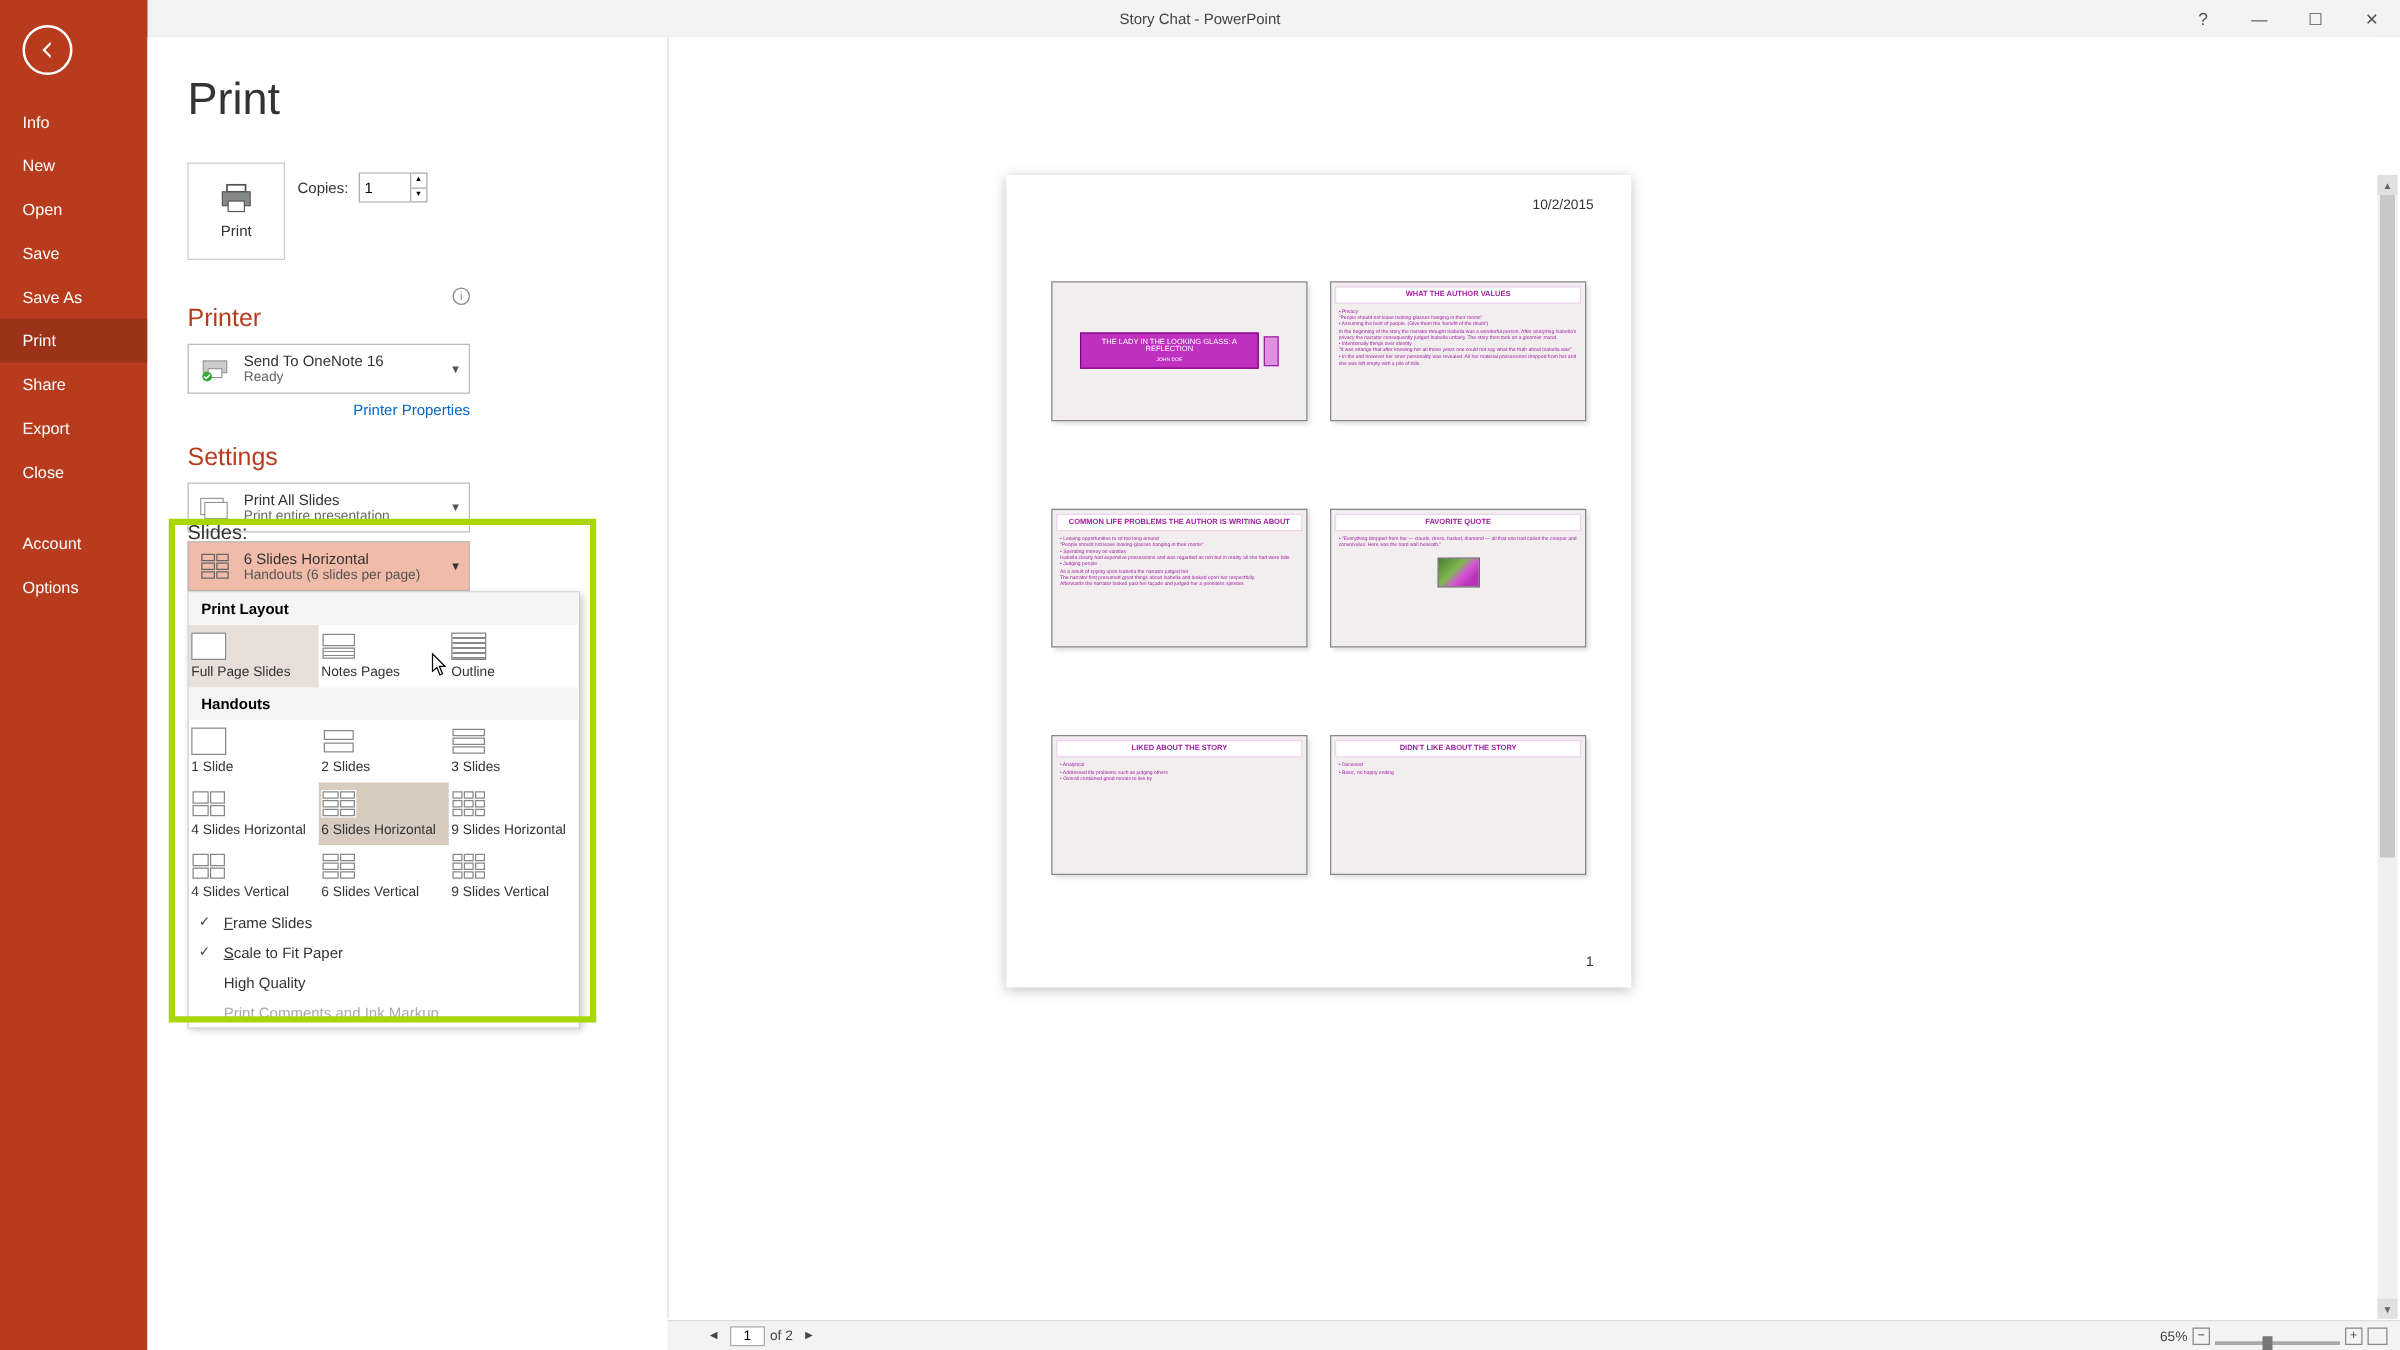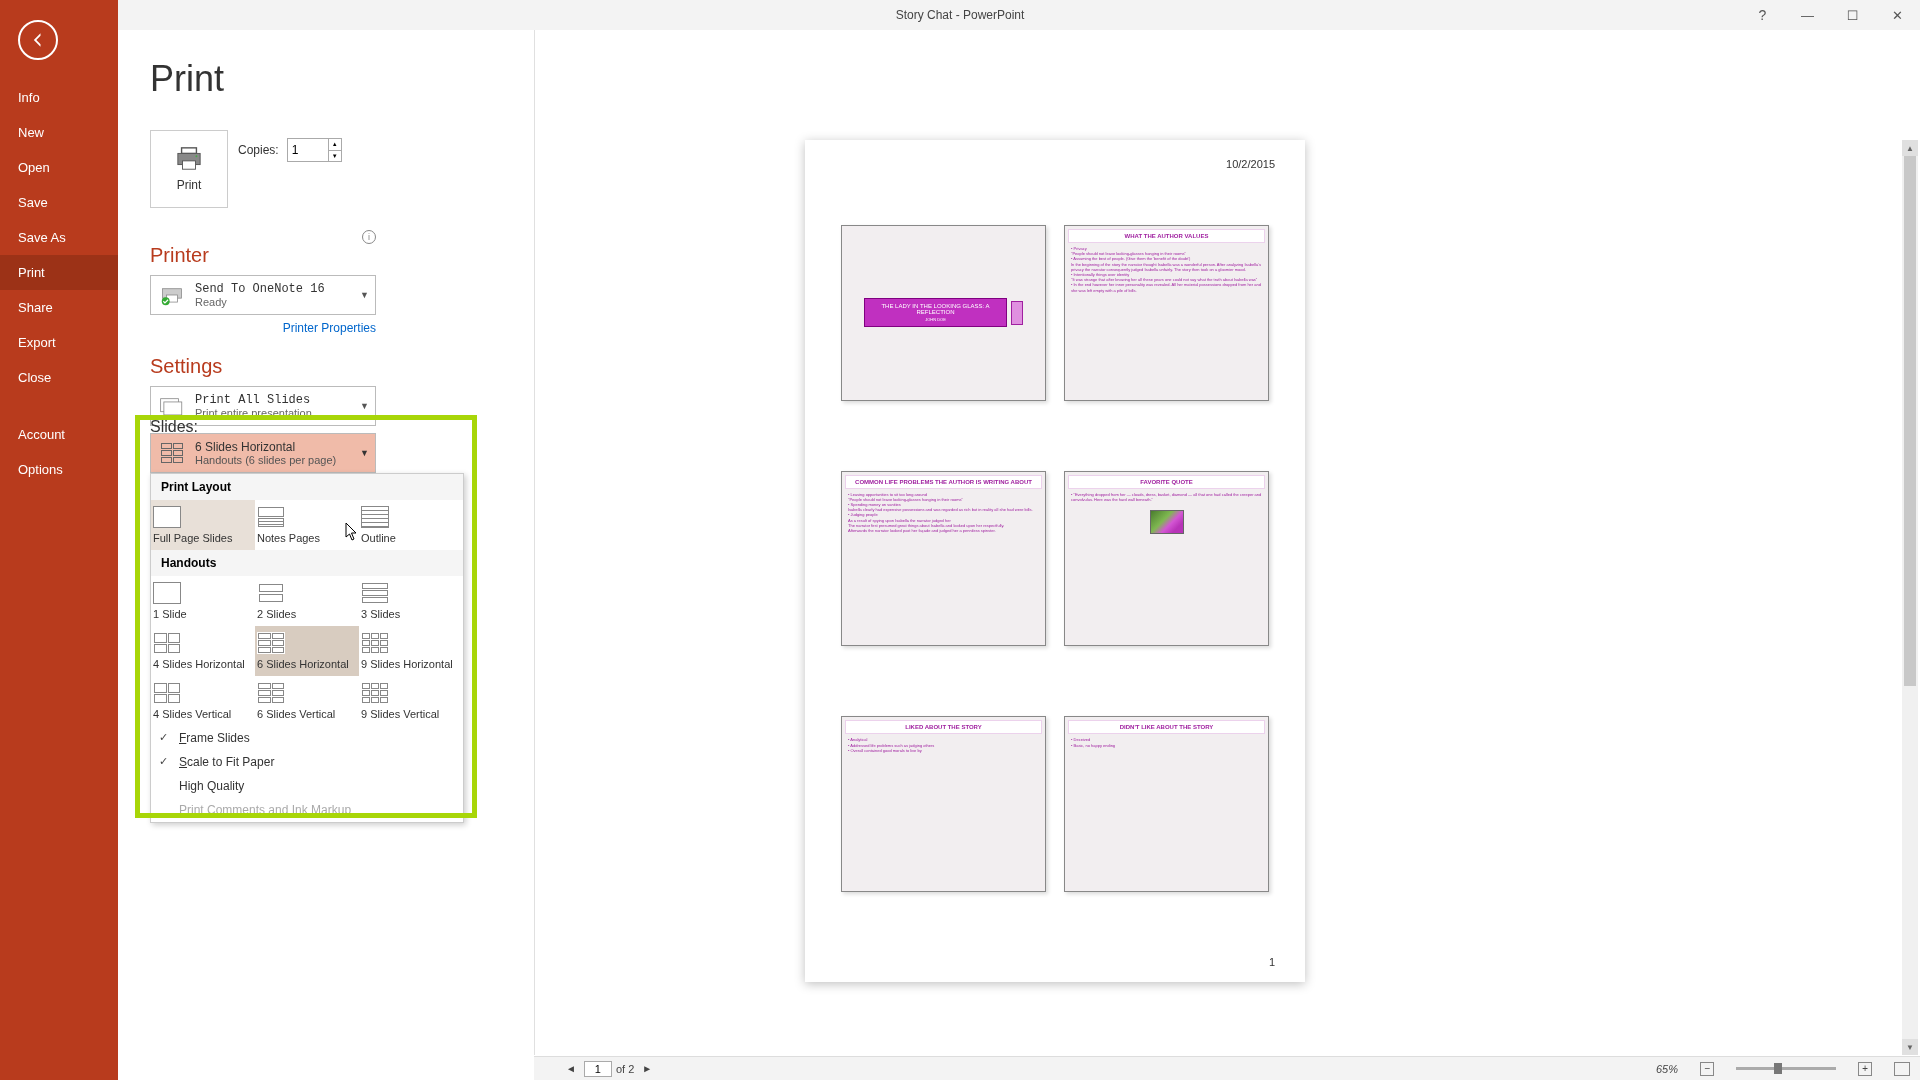--- a/index.html
+++ b/index.html
@@ -34,21 +34,21 @@
 .copies-input .spinners { width: 14px; display: flex; flex-direction: column; border-left: 1px solid #aaa; }
 .copies-input .spin { flex: 1; display: flex; align-items: center; justify-content: center; font-size: 6px; border-bottom: 1px solid #aaa; }
 .copies-input .spin:last-child { border-bottom: none; }
 
 .section-title { font-size: 20px; color: #b83b1d; margin: 20px 0 8px; clear: both; }
 .info-icon { width: 14px; height: 14px; border: 1px solid #888; border-radius: 50%; display: inline-flex; align-items: center; justify-content: center; font-size: 9px; color: #888; float: right; margin-top: 4px; }
 
 .dropdown-box { width: 226px; height: 40px; border: 1px solid #bbb; display: flex; align-items: center; padding: 0 6px; position: relative; }
 .dropdown-box .dd-icon { width: 30px; height: 30px; margin-right: 8px; display: flex; align-items: center; justify-content: center; }
 .dropdown-box .dd-text { flex: 1; }
-.dropdown-box .dd-text .line1 { font-size: 12px; color: #333; font-family: Liberation Mono, monospace; }
+.dropdown-box .dd-text .line1 { font-size: 12px; color: #333; }
 .dropdown-box .dd-text .line2 { font-size: 11px; color: #666; }
 .dropdown-box .dd-arrow { font-size: 9px; color: #555; }
 .link-text { color: #0066cc; font-size: 12px; text-align: right; margin-top: 6px; display: block; width: 226px; }
 
 .highlight-box { position: absolute; border: 5px solid #a8d608; left: -15px; top: 285px; width: 342px; height: 403px; background: transparent; pointer-events: none; z-index: 5; }
 
 .slides-label { font-size: 16px; color: #333; position: absolute; top: 288px; }
 .layout-dd { width: 226px; height: 40px; border: 1px solid #bbb; background: #f0bba9; display: flex; align-items: center; padding: 0 6px; position: absolute; top: 303px; }
 .layout-dd .dd-icon { width: 30px; height: 30px; margin-right: 8px; display:flex; align-items:center; justify-content:center; }
 .layout-dd .dd-text { flex: 1; }
@@ -73,37 +73,37 @@
 .layout-opt .opt-icon.ioutline { background:repeating-linear-gradient(#fff,#fff 3px,#888 3px,#888 4px); }
 
 .menu-check-row { padding: 5px 10px 5px 28px; font-size: 12px; color: #333; cursor: pointer; position: relative; }
 .menu-check-row .check { position: absolute; left: 8px; top: 5px; font-size: 11px; color: #444; }
 .menu-check-row.disabled { color: #aaa; cursor: default; }
 .menu-check-row u { text-decoration: underline; }
 
 .cursor { position: absolute; left: 227px; top: 492px; width: 14px; height: 20px; z-index: 20; pointer-events:none; }
 
 .preview-area { position: absolute; left: 416px; top: 0; right: 20px; bottom: 25px; background: #fff; border-left: 1px solid #e0e0e0; }
-.preview-page { position: absolute; left: 270px; top: 110px; width: 500px; height: 842px; background: #fff; box-shadow: 0 2px 10px rgba(0,0,0,0.25); padding: 20px; }
+.preview-page { position: absolute; left: 270px; top: 110px; width: 500px; height: 650px; background: #fff; box-shadow: 0 2px 10px rgba(0,0,0,0.25); padding: 20px; }
 .preview-page .date { position: absolute; right: 30px; top: 18px; font-size: 11px; color: #333; }
 .preview-page .page-num { position: absolute; right: 30px; bottom: 14px; font-size: 11px; color: #333; }
 .slides-grid { display: grid; grid-template-columns: 1fr 1fr; grid-template-rows: repeat(3, 1fr); gap: 70px 18px; position: absolute; top: 85px; left: 36px; right: 36px; bottom: 90px; }
 .mini-slide { border: 1px solid #888; background: #f2eef0; box-shadow: 2px 2px 4px rgba(0,0,0,0.15); position: relative; overflow: hidden; }
 .mini-slide .slide-hdr { font-size: 6px; text-align: center; color: #a020a0; padding: 3px 2px; font-weight: bold; background:#fff; margin:3px; border:1px solid rgba(160,32,160,0.2); }
 .mini-slide .slide-body { font-size: 4px; color: #a020a0; padding: 0 6px 4px; line-height: 1.3; }
 .mini-slide.title-slide { display:flex; align-items:center; justify-content:center; }
 .mini-slide.title-slide .tbox { background:#c030c0; color:#fff; font-size:6px; padding:4px 6px; text-align:center; width:70%; border:1px solid #800080; }
 .mini-slide.title-slide .accent { width:12px; height:24px; background:#e090e0; border:1px solid #a020a0; margin-left:4px; }
 .mini-slide .flower { width: 34px; height: 24px; background: linear-gradient(135deg, #4a7c2e 0%, #7fb851 40%, #d456d4 60%, #b833b8 80%); margin: 4px auto 0; border:1px solid #666; }
 
 .bottom-bar { position: absolute; bottom: 0; left: 416px; right: 0; height: 24px; background: #f3f3f3; border-top: 1px solid #ddd; display: flex; align-items: center; font-size: 11px; color: #444; }
 .bottom-bar .pager { display: flex; align-items: center; gap: 4px; margin-left: 28px; }
 .bottom-bar .pager .arrow { font-size: 10px; cursor: pointer; padding: 0 4px; }
 .bottom-bar .pager input { width: 28px; height: 16px; border: 1px solid #aaa; text-align: center; font-size: 11px; }
-.bottom-bar .zoom { position: absolute; right: 10px; display: flex; align-items: center; gap: 22px; font-style: italic; }
+.bottom-bar .zoom { position: absolute; right: 10px; display: flex; align-items: flex-end; gap: 4px; }
 .bottom-bar .zoom .slider { width: 100px; height: 3px; background: #aaa; position: relative; }
 .bottom-bar .zoom .slider .thumb { position: absolute; left: 38px; top: -4px; width: 8px; height: 11px; background: #777; }
 .bottom-bar .zoom .zbtn { width: 14px; height: 14px; border: 1px solid #888; display: flex; align-items: center; justify-content: center; font-size: 10px; cursor: pointer; }
 .bottom-bar .zoom .fit { width: 16px; height: 14px; border: 1px solid #888; cursor:pointer; }
 
 .scrollbar { position: absolute; right: 2px; top: 110px; bottom: 25px; width: 16px; background: #f0f0f0; }
 .scrollbar .sb-btn { height: 16px; background: #e0e0e0; display:flex; align-items:center; justify-content:center; font-size:8px; color:#666; }
 .scrollbar .sb-track { position:absolute; top:16px; bottom:16px; left:0; right:0; }
 .scrollbar .sb-thumb { position:absolute; top:0; left:2px; right:2px; height:60%; background:#c8c8c8; }
 </style>

